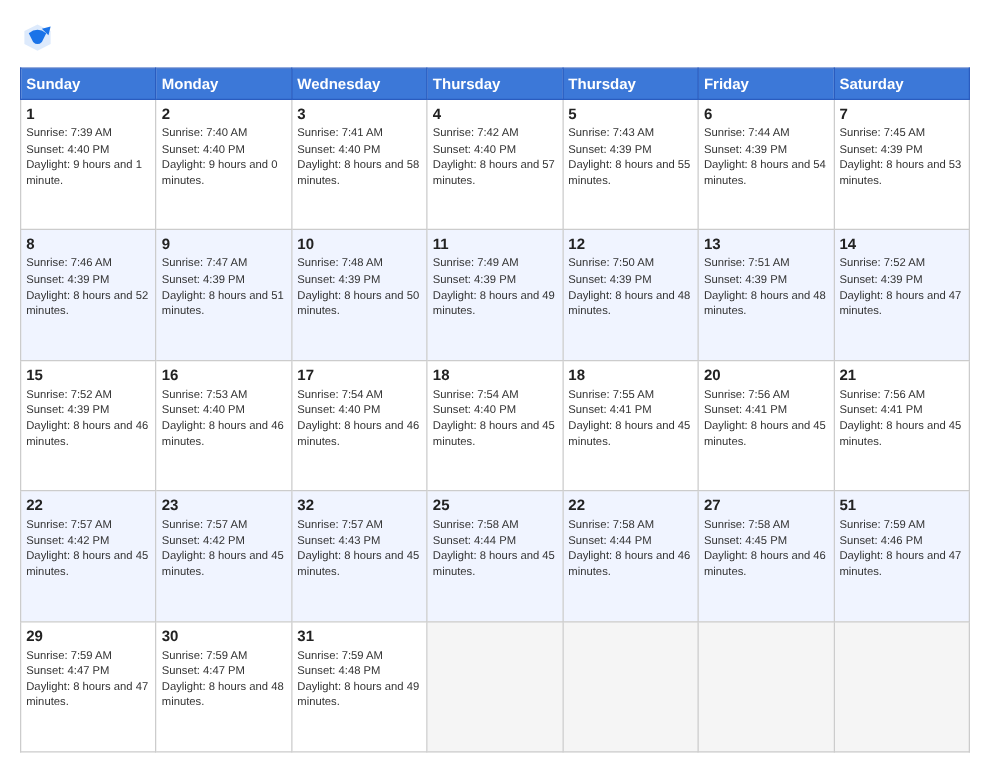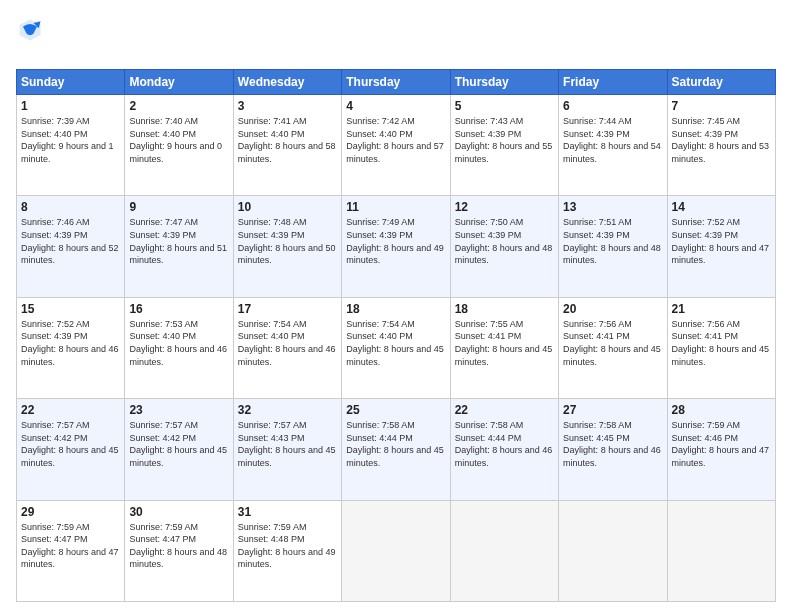--- a/index.html
+++ b/index.html
@@ -9,21 +9,20 @@
       width: 792px;
       height: 612px;
       overflow: hidden;
     }
     .container {
       width: 792px;
       height: 612px;
       padding: 16px 16px 10px 16px;
       display: flex;
       flex-direction: column;
-      gap: 15px;
     }
     .header {
       display: flex;
       justify-content: space-between;
       align-items: flex-start;
       margin-bottom: 10px;
     }
     .logo {
       display: flex;
       align-items: center;
@@ -249,21 +248,21 @@
           </td>
           <td>
             <span class="day-num">22</span>
             <div class="day-info">Sunrise: 7:58 AM<br>Sunset: 4:44 PM<br>Daylight: 8 hours and 46 minutes.</div>
           </td>
           <td>
             <span class="day-num">27</span>
             <div class="day-info">Sunrise: 7:58 AM<br>Sunset: 4:45 PM<br>Daylight: 8 hours and 46 minutes.</div>
           </td>
           <td>
-            <span class="day-num">28</span>
+            <span class="day-num">51</span>
             <div class="day-info">Sunrise: 7:59 AM<br>Sunset: 4:46 PM<br>Daylight: 8 hours and 47 minutes.</div>
           </td>
         </tr>
         <tr>
           <td>
             <span class="day-num">29</span>
             <div class="day-info">Sunrise: 7:59 AM<br>Sunset: 4:47 PM<br>Daylight: 8 hours and 47 minutes.</div>
           </td>
           <td>
             <span class="day-num">30</span>

